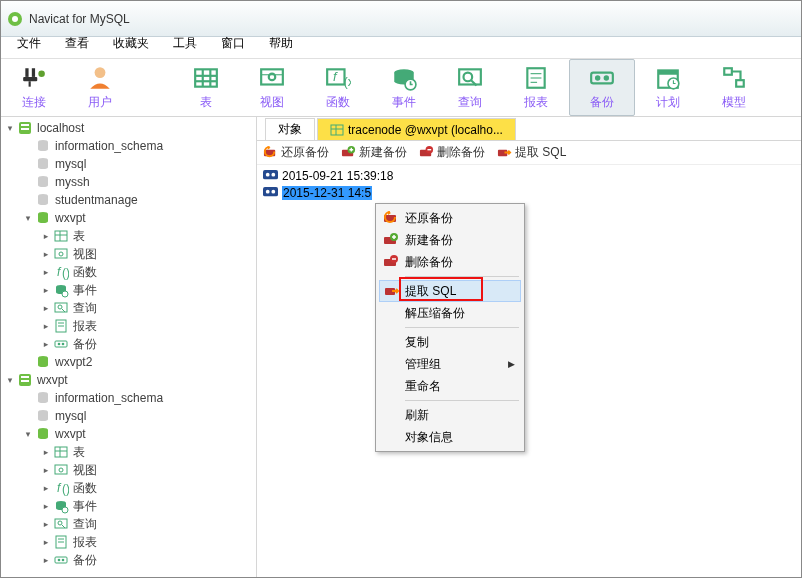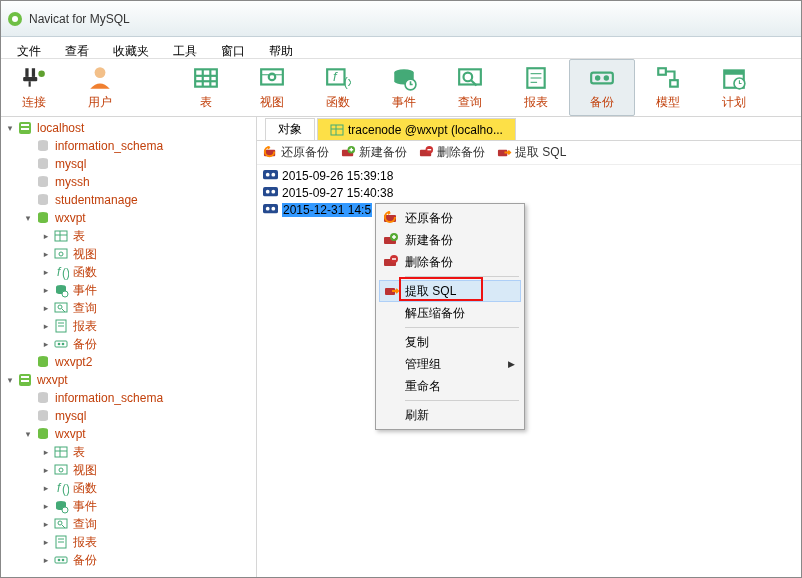--- a/index.html
+++ b/index.html
@@ -1,32 +1,32 @@
 <!DOCTYPE html>
 <html><head>
 <meta charset="utf-8">
 <style>
 * { margin: 0; padding: 0; box-sizing: border-box; font-family: "Microsoft YaHei", "Segoe UI", sans-serif; font-size: 12px; }
 body { width: 802px; height: 578px; background: #fff; overflow: hidden; border: 1px solid #888; }
 .titlebar { height: 36px; background: linear-gradient(#fdfefe,#e6eef1); border-bottom: 1px solid #c5d1d8; display: flex; align-items: center; padding: 0 6px; }
 .titlebar .logo { width: 16px; height: 16px; margin-right: 6px; }
 .titlebar .title { color: #333; }
-.menubar { height: 22px; background: #fff; border-bottom: 1px solid #e0e0e0; display: flex; align-items: flex-start; padding: 4px 4px; }
+.menubar { height: 22px; background: #fff; border-bottom: 1px solid #e0e0e0; display: flex; align-items: flex-end; padding: 4px 4px; }
 .menubar .menu-item { padding: 2px 12px; cursor: default; }
 .toolbar { height: 58px; background: #fff; border-bottom: 1px solid #d6d6d6; display: flex; }
 .tool-btn { width: 66px; display: flex; flex-direction: column; align-items: center; justify-content: center; gap: 3px; cursor: default; }
 .tool-btn.active { background: #e8eef1; border: 1px solid #b8c4cb; border-radius: 2px; }
 .tool-btn .ticon { width: 26px; height: 26px; display: flex; align-items: center; justify-content: center; }
-.tool-btn .tlabel { color: #c2410c; }
+.tool-btn .tlabel { color: #8b5cf6; }
 .content { display: flex; height: calc(100% - 28px - 22px - 58px); }
 .sidebar { width: 256px; border-right: 1px solid #d6d6d6; background: #fff; overflow: hidden; padding-top: 2px; }
 .tree-node { display: flex; align-items: center; height: 18px; padding-left: 4px; white-space: nowrap; }
 .tree-node .exp { width: 10px; height: 10px; margin-right: 2px; display: inline-flex; align-items: center; justify-content: center; color: #666; font-size: 9px; }
 .tree-node .nicon { width: 16px; height: 16px; margin-right: 4px; display: inline-flex; align-items: center; justify-content: center; }
-.tree-node .nlabel { color: #c2410c; }
+.tree-node .nlabel { color: #404040; }
 .indent-0 { padding-left: 4px; } .indent-1 { padding-left: 22px; } .indent-2 { padding-left: 40px; }
 .main { flex: 1; display: flex; flex-direction: column; background: #fff; }
 .tabbar { height: 24px; background: #fff; border-bottom: 1px solid #d6d6d6; display: flex; align-items: flex-end; padding-left: 8px; }
 .tab { height: 22px; padding: 0 12px; border: 1px solid #d6d6d6; border-bottom: none; background: #fde047; display: flex; align-items: center; gap: 4px; margin-right: 2px; cursor: default; }
 .tab.bg { background: #fff; }
 .actionbar { height: 24px; background: #fff; display: flex; align-items: center; padding: 0 6px; gap: 12px; border-bottom: 1px solid #eee; }
 .action { display: flex; align-items: center; gap: 3px; color: #333; cursor: default; }
 .list { flex: 1; padding: 2px 6px; position: relative; }
 .list-item { height: 17px; display: flex; align-items: center; gap: 4px; }
 .list-item.selected .litxt { background: #3399ff; color: #000000; padding:0 1px; }
@@ -156,37 +156,37 @@
           <rect x="2" y="7" width="20" height="10" rx="2" fill="none" stroke="#4a7" stroke-width="2"></rect>
           <circle cx="8" cy="12" r="2.5" fill="#4a7"></circle>
           <circle cx="16" cy="12" r="2.5" fill="#4a7"></circle>
         </svg>
       </span>
     <span class="tlabel">备份</span>
   </div>
   <div class="tool-btn">
     <span class="ticon">
         <svg viewBox="0 0 24 24">
-          <rect x="3" y="3" width="7" height="6" fill="none" stroke="#4a7" stroke-width="2"></rect>
-          <rect x="14" y="14" width="7" height="6" fill="none" stroke="#4a7" stroke-width="2"></rect>
-          <path d="M10 6 h8 v8" fill="none" stroke="#4a7" stroke-width="2"></path>
-        </svg>
-      </span>
-    <span class="tlabel">模型</span>
-  </div>
-  <div class="tool-btn">
-    <span class="ticon">
-        <svg viewBox="0 0 24 24">
           <rect x="3" y="5" width="18" height="16" fill="none" stroke="#4a7" stroke-width="2"></rect>
           <rect x="3" y="5" width="18" height="4" fill="#4a7"></rect>
           <circle cx="17" cy="17" r="5" fill="#fff" stroke="#4a7" stroke-width="1.5"></circle>
           <path d="M17 14 v3 h2" stroke="#4a7" fill="none"></path>
         </svg>
       </span>
     <span class="tlabel">计划</span>
+  </div>
+  <div class="tool-btn">
+    <span class="ticon">
+        <svg viewBox="0 0 24 24">
+          <rect x="3" y="3" width="7" height="6" fill="none" stroke="#4a7" stroke-width="2"></rect>
+          <rect x="14" y="14" width="7" height="6" fill="none" stroke="#4a7" stroke-width="2"></rect>
+          <path d="M10 6 h8 v8" fill="none" stroke="#4a7" stroke-width="2"></path>
+        </svg>
+      </span>
+    <span class="tlabel">模型</span>
   </div>
 </div>
 
 <div class="content">
   <div class="sidebar" id="tree">
       <div class="tree-node indent-0">
         <span class="exp">▾</span>
         <span class="nicon">
           <svg viewBox="0 0 16 16">
             <rect x="2" y="2" width="12" height="12" rx="2" fill="#6fbf44"></rect>
@@ -499,29 +499,21 @@
     </div>
 
     <div class="list" id="backup-list">
 
       <div class="list-item">
           <span style="width:15px;height:13px;display:inline-block"><svg viewBox="0 0 16 12">
               <rect x="0" y="1" width="16" height="10" rx="2" fill="#254a8f"></rect>
               <circle cx="5" cy="6" r="2" fill="#fff"></circle>
               <circle cx="11" cy="6" r="2" fill="#fff"></circle>
             </svg></span>
-          <span class="litxt">2015-09-26 15:39:18</span>
-        </div>
-        <div class="list-item">
-          <span style="width:15px;height:13px;display:inline-block"><svg viewBox="0 0 16 12">
-              <rect x="0" y="1" width="16" height="10" rx="2" fill="#254a8f"></rect>
-              <circle cx="5" cy="6" r="2" fill="#fff"></circle>
-              <circle cx="11" cy="6" r="2" fill="#fff"></circle>
-            </svg></span>
-          <span class="litxt">2015-09-27 15:40:38</span>
+          <span class="litxt">2015-09-21 15:39:18</span>
         </div>
         <div class="list-item selected">
           <span style="width:15px;height:13px;display:inline-block"><svg viewBox="0 0 16 12">
               <rect x="0" y="1" width="16" height="10" rx="2" fill="#254a8f"></rect>
               <circle cx="5" cy="6" r="2" fill="#fff"></circle>
               <circle cx="11" cy="6" r="2" fill="#fff"></circle>
             </svg></span>
           <span class="litxt">2015-12-31 14:5</span>
         </div>
 
@@ -577,17 +569,20 @@
           <span>管理组</span>
           <span class="ctx-submenu-arrow">▶</span>
         </div>
         <div class="ctx-item">
           <span>重命名</span>
         </div>
         <div class="ctx-sep"></div>
         <div class="ctx-item">
           <span>刷新</span>
         </div>
+        <div class="ctx-item">
+          <span>对象信息</span>
+        </div>
       </div>
         <div class="redbox" style="left:142px; top:112px; width:84px; height:24px;"></div>
       </div>
   </div>
 </div>
 
 </body></html>

